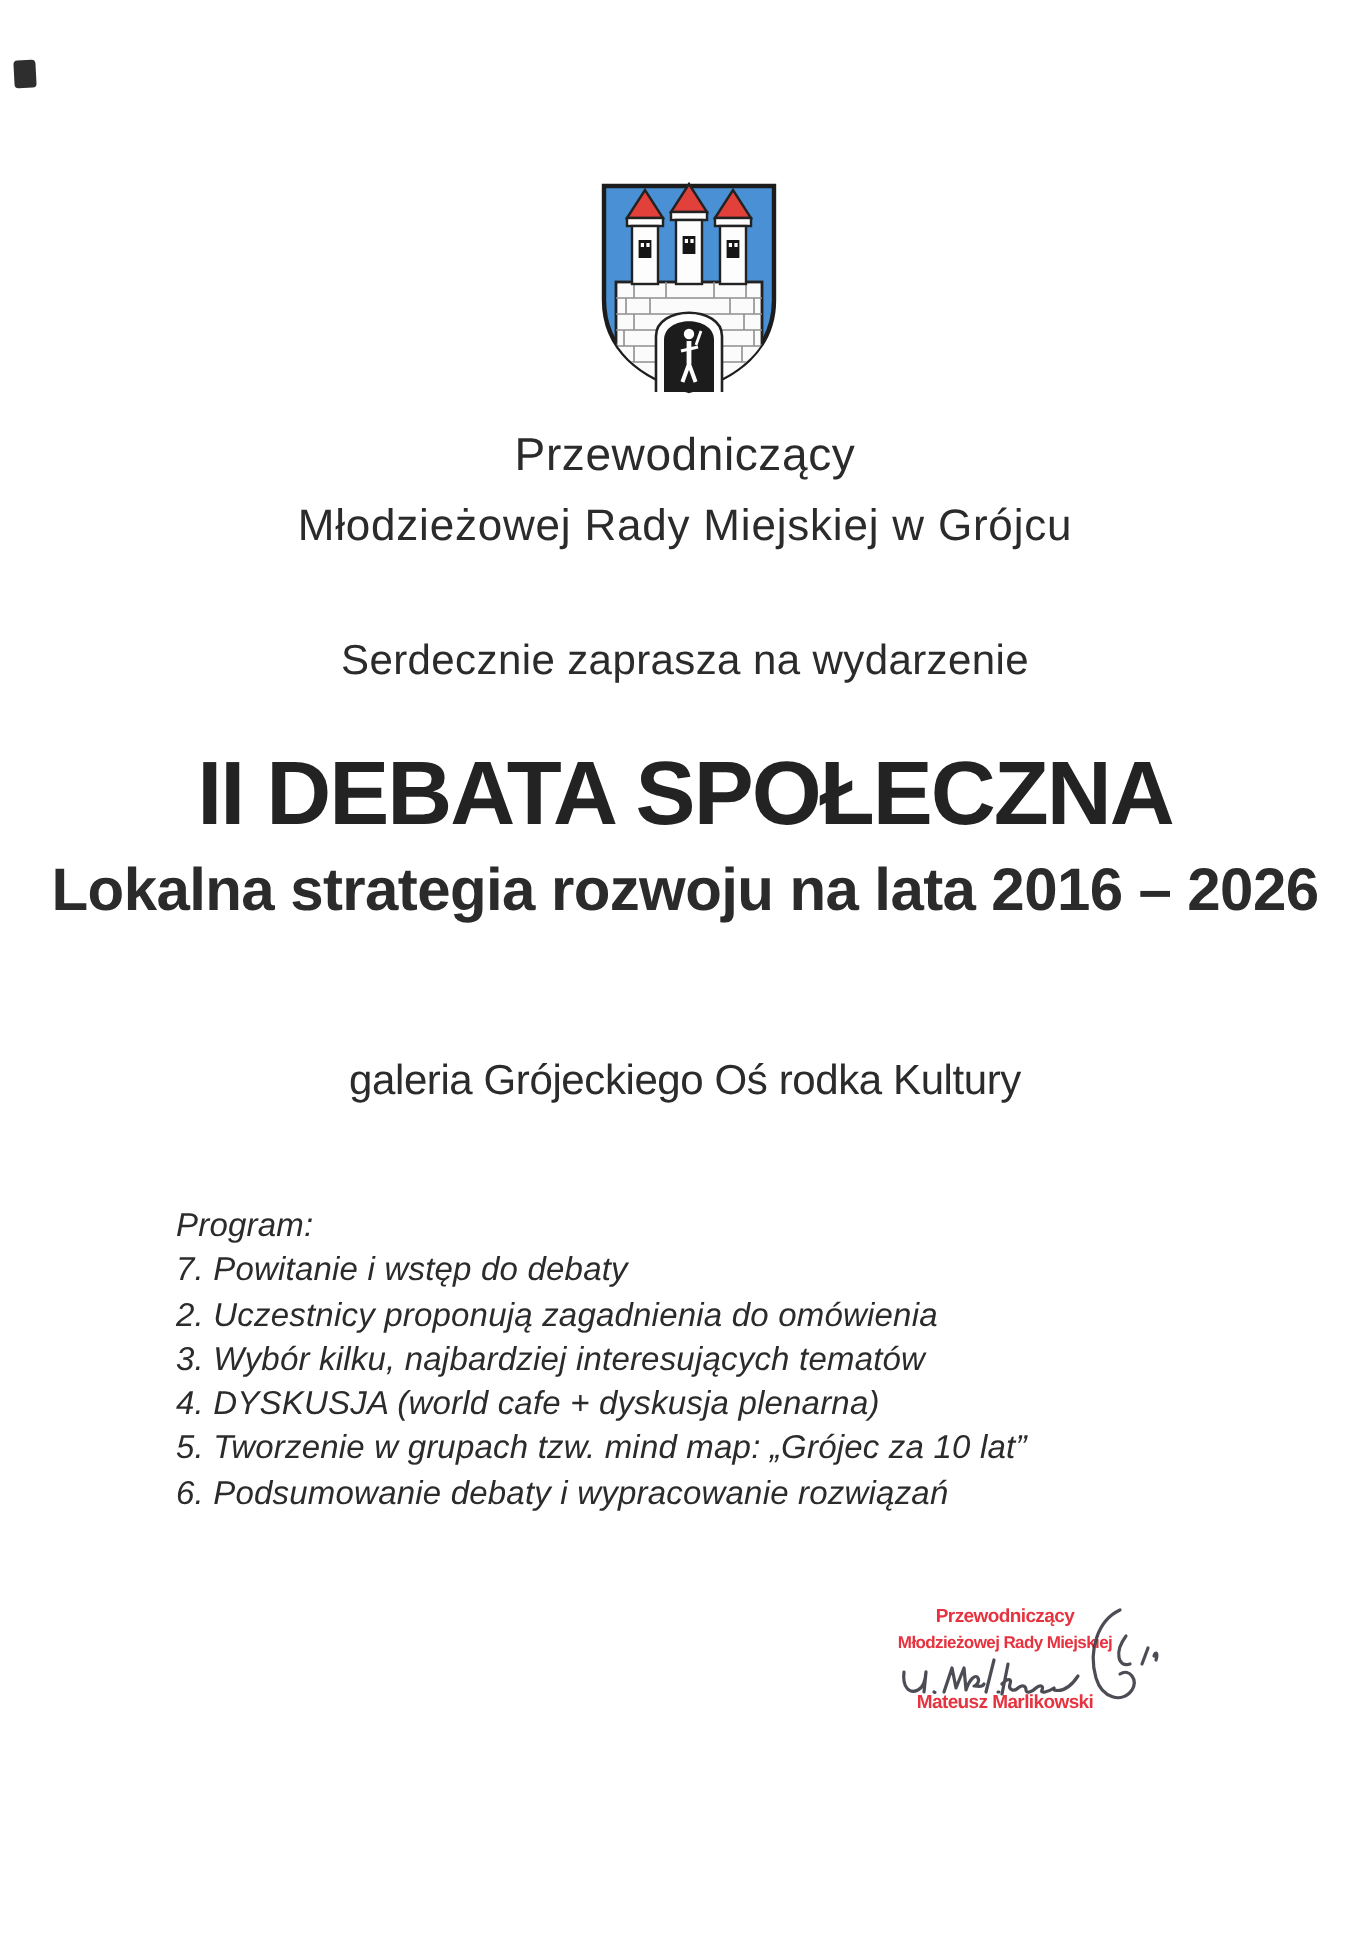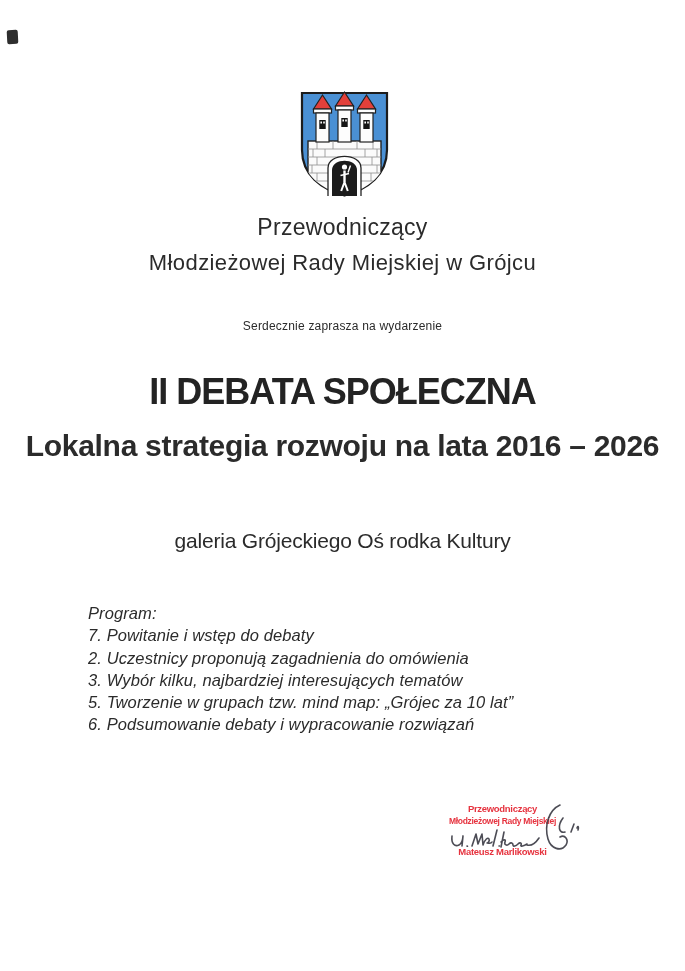--- a/index.html
+++ b/index.html
@@ -11,22 +11,22 @@
     overflow:hidden;
   }
   .center{position:absolute;left:0;width:100%;text-align:center;white-space:nowrap;}
   .scan-mark{
     position:absolute;left:7px;top:30px;width:11px;height:14px;
     background:#2e2e2e;border-radius:2px;transform:rotate(-3deg);
   }
   .coa{position:absolute;left:297px;top:88px;width:95px;height:112px;}
   .issuer-role{top:214px;font-size:23px;letter-spacing:.3px;}
   .issuer-org{top:250px;font-size:22px;letter-spacing:.4px;text-align:center;}
-  .invite{top:319px;font-size:12px;letter-spacing:.2px;}
-  .title{top:371px;font-size:36px;font-weight:bold;letter-spacing:-1px;color:#232323;}
+  .invite{top:319px;font-size:21px;letter-spacing:.2px;}
+  .title{top:371px;font-size:45px;font-weight:bold;letter-spacing:-1px;color:#232323;}
   .subtitle{top:429px;font-size:30px;font-weight:bold;letter-spacing:-.3px;}
   .datetime{top:501px;font-size:21px;}
   .datetime .sup{font-size:13px;position:relative;top:-8px;letter-spacing:0;}
   .venue{top:529px;font-size:21px;letter-spacing:-.2px;}
   .program{
     position:absolute;left:88px;top:602px;
     font-size:16.5px;line-height:22.3px;letter-spacing:.1px;white-space:nowrap;font-style:italic;
   }
   .stamp{
     position:absolute;left:440px;top:803px;width:125px;height:60px;
@@ -115,20 +115,21 @@
   <div class="center title">II DEBATA SPOŁECZNA</div>
   <div class="center subtitle">Lokalna strategia rozwoju na lata 2016 – 2026</div>
 
   <div class="center venue">galeria Grójeckiego Oś rodka Kultury</div>
 
   <div class="program">
     <div>Program:</div>
     <div>7. Powitanie i wstęp do debaty</div>
     <div>2. Uczestnicy proponują zagadnienia do omówienia</div>
     <div>3. Wybór kilku, najbardziej interesujących tematów</div>
+    <div>4. DYSKUSJA (world cafe + dyskusja plenarna)</div>
     <div>5. Tworzenie w grupach tzw. mind map: „Grójec za 10 lat”</div>
     <div>6. Podsumowanie debaty i wypracowanie rozwiązań</div>
   </div>
 
   <div class="stamp">
     <div class="s1">Przewodniczący</div>
     <div class="s2">Młodzieżowej Rady Miejskiej</div>
     <div class="s3">Mateusz Marlikowski</div>
   </div>
 

